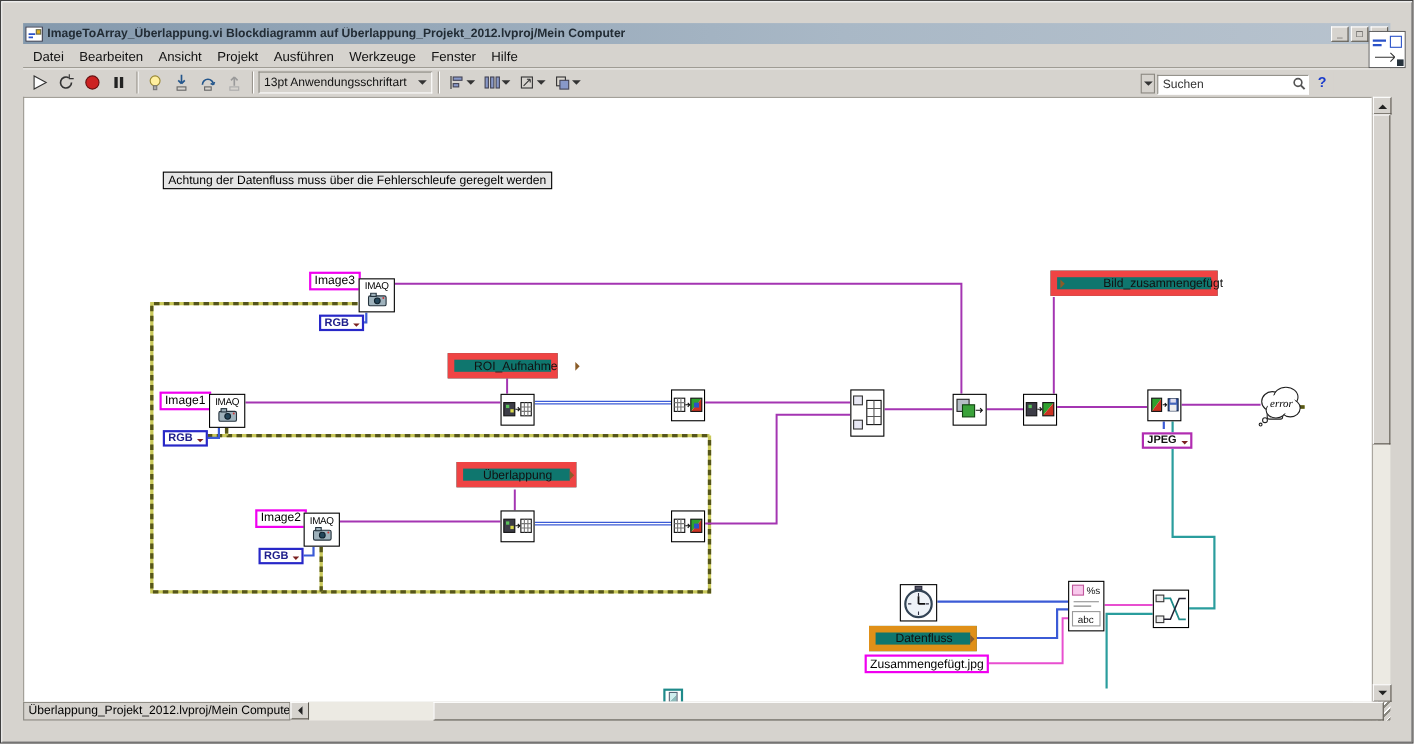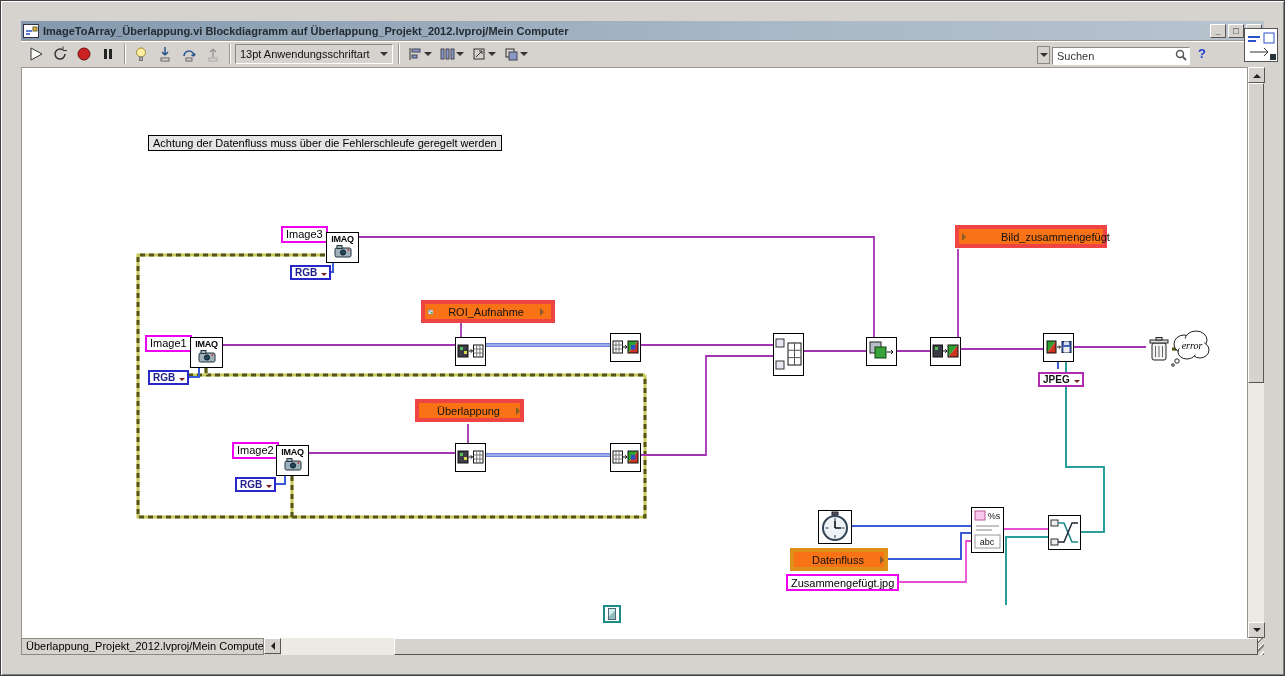--- a/index.html
+++ b/index.html
@@ -44,28 +44,28 @@
 .w-k{stroke:#e84fd0;stroke-width:1.8;fill:none}
 .w-t{stroke:#2a9d9d;stroke-width:2;fill:none}
 
 .comment{position:absolute;font-size:11px;background:#e5e5e5;border:1px solid #000;padding:1px 4px;color:#000;white-space:nowrap}
 .term{position:absolute;font-size:11px;padding:0 3px;background:#fff;border:2px solid #f000f0;line-height:13px;white-space:nowrap;color:#000}
 .combo{position:absolute;display:flex;align-items:center;background:#fff;border:2px solid #2828c8;height:15px;font-size:10px;padding-left:3px;gap:4px}
 .combo-txt{color:#20208c;line-height:10px;font-weight:bold}
 .dd-arrow{width:0;height:0;border:3.5px solid transparent;border-top-color:#7a2020;margin-top:6px;margin-right:2px}
 .c-enum{border-color:#b12cb1}
 .c-enum .combo-txt{color:#111}
-.refnum{position:absolute;display:flex;align-items:center;gap:15px;background:#f97316;border:4px solid #ef4444;padding:1px 3px;font-size:11px;height:23px;white-space:nowrap}
+.refnum{position:absolute;display:flex;align-items:center;gap:15px;background:#0f766e;border:6px solid #ef4444;padding:1px 3px;font-size:11px;height:23px;white-space:nowrap}
 .ref-t{color:#111}
 .tri-r{width:0;height:0;border:4px solid transparent;border-left-color:#8a5c28;margin-left:1px}
 .tri-l{width:0;height:0;border:4px solid transparent;border-left-color:#8a5c28;margin-right:1px}
 .fn{position:absolute;background:#fff;border:1px solid #000;display:flex;align-items:center;justify-content:center}
 .bare{position:absolute}
 .imaq{position:absolute;width:33px;height:31px;background:#fff;border:1px solid #000;display:flex;flex-direction:column;align-items:center}
-.imaq-t{font-size:9px;font-weight:bold;line-height:12px;letter-spacing:-0.3px;color:#000}
+.imaq-t{font-size:9px;font-weight:normal;line-height:12px;letter-spacing:-0.3px;color:#000}
 .strc{position:absolute;display:flex;align-items:center;background:#fff;border:2px solid #f000f0;font-size:11px;padding:0 3px;height:17px;white-space:nowrap;color:#000}
 .pathc{position:absolute;display:flex;align-items:center;gap:3px;background:#fff;border:2px solid #1f8a8a;font-size:11px;padding:0 3px;height:18px;white-space:nowrap;color:#000}
 .path-i{width:8px;height:12px;border:1px solid #567;background:linear-gradient(135deg,#cfeeee 50%,#8fbcbc 50%);flex:none}
 
 .vscroll{width:17px;background:#eceae3;display:flex;flex-direction:column;flex:none;border-left:1px solid #9a968e}
 .sbtn{width:17px;height:16px;background:#d6d3ce;border:1px solid;border-color:#fff #5a564e #5a564e #fff;display:flex;align-items:center;justify-content:center;flex:none}
 .vtrack{flex:1;position:relative}
 .vthumb{position:absolute;left:0;top:0;width:100%;height:300px;background:#d6d3ce;border:1px solid;border-color:#fff #5a564e #5a564e #fff}
 .bottom{height:17px;display:flex;flex:none}
 .stat-tab{width:243px;height:17px;background:#d6d3ce;border:1px solid #8a8880;font-size:11px;line-height:15px;padding:0 4px;white-space:nowrap;overflow:hidden;flex:none}
@@ -90,20 +90,30 @@
         <rect x="10" y="3" width="4" height="4" fill="#e0b020" stroke="#664"></rect>
       </svg>
     <span class="ttext">ImageToArray_Überlappung.vi Blockdiagramm auf Überlappung_Projekt_2012.lvproj/Mein Computer</span>
     <span class="tbtns">
       <button class="tb">_</button>
       <button class="tb">□</button>
       <button class="tb">×</button>
     </span>
   </div>
 
+  <div class="menubar">
+    <span class="menu-item">Datei</span>
+    <span class="menu-item">Bearbeiten</span>
+    <span class="menu-item">Ansicht</span>
+    <span class="menu-item">Projekt</span>
+    <span class="menu-item">Ausführen</span>
+    <span class="menu-item">Werkzeuge</span>
+    <span class="menu-item">Fenster</span>
+    <span class="menu-item">Hilfe</span>
+  </div>
 
   <div class="toolbar">
     <button class="tbtn">
         <svg width="18" height="18" viewBox="0 0 18 18">
           <path d="M4 3 v12 l11 -6 z" fill="#fdfdfd" stroke="#333"></path>
         </svg>
       </button>
     <button class="tbtn">
         <svg width="18" height="18" viewBox="0 0 18 18">
           <path d="M14 9 a5 5 0 1 1 -2.5 -4.3" fill="none" stroke="#333" stroke-width="1.5"></path>
@@ -273,21 +283,21 @@
             <circle cx="9" cy="7.5" r="2.6" fill="#24465a" stroke="#10222e"></circle>
             <rect x="3" y="0.5" width="5" height="3" fill="#9fb2bc" stroke="#24323c"></rect>
             <circle cx="14.5" cy="5" r="0.9" fill="#c33"></circle>
           </svg>
       </div>
       <div class="combo" style="left:268px;top:197px">
         <span class="combo-txt">RGB</span>
         <span class="dd-arrow"></span>
       </div>
 
-      <div class="refnum" style="left:399px;top:232px;width:134px">
+      <div class="refnum" style="left:385px;top:232px;width:100px">
         <svg width="16" height="14" viewBox="0 0 16 14">
             <rect x="0.5" y="0.5" width="15" height="13" fill="#dde8f0" stroke="#678"></rect>
             <rect x="2" y="2" width="5" height="4" fill="#4a90d9"></rect>
             <rect x="8" y="7" width="6" height="4" fill="#3aa13a"></rect>
             <circle cx="12" cy="4" r="1.5" fill="#d33"></circle>
           </svg>
         <span class="ref-t">ROI_Aufnahme</span>
         <span class="tri-r"></span>
       </div>
 
@@ -435,21 +445,21 @@
 
       <div class="bare" style="left:1124px;top:267px">
         <svg width="26" height="29" viewBox="0 0 26 29">
             <rect x="6" y="8" width="14" height="17" rx="2" fill="#f4f4f4" stroke="#222"></rect>
             <path d="M9.5 11 v11 M13 11 v11 M16.5 11 v11" stroke="#666" fill="none"></path>
             <rect x="4" y="5" width="18" height="3" fill="#ddd" stroke="#222"></rect>
             <rect x="10" y="2.5" width="6" height="2.5" fill="#ddd" stroke="#222"></rect>
           </svg>
       </div>
 
-      <div class="bare" style="left:1147px;top:258px">
+      <div class="bare" style="left:1120px;top:258px">
         <svg able="false" width="46" height="42" viewBox="0 0 46 42">
             <ellipse cx="15" cy="18" rx="10" ry="9" fill="#fff" stroke="#222"></ellipse>
             <ellipse cx="27" cy="14" rx="11" ry="9" fill="#fff" stroke="#222"></ellipse>
             <ellipse cx="31" cy="24" rx="9" ry="8" fill="#fff" stroke="#222"></ellipse>
             <ellipse cx="18" cy="26" rx="9" ry="7" fill="#fff" stroke="#222"></ellipse>
             <ellipse cx="23" cy="20" rx="13" ry="9" fill="#fff" stroke="none"></ellipse>
             <circle cx="8" cy="35" r="2.2" fill="#fff" stroke="#222"></circle>
             <circle cx="4" cy="39" r="1.3" fill="#fff" stroke="#222"></circle>
             <text x="23" y="23" font-size="10" font-style="italic" font-family="Liberation Serif, serif" text-anchor="middle">error</text>
           </svg>

